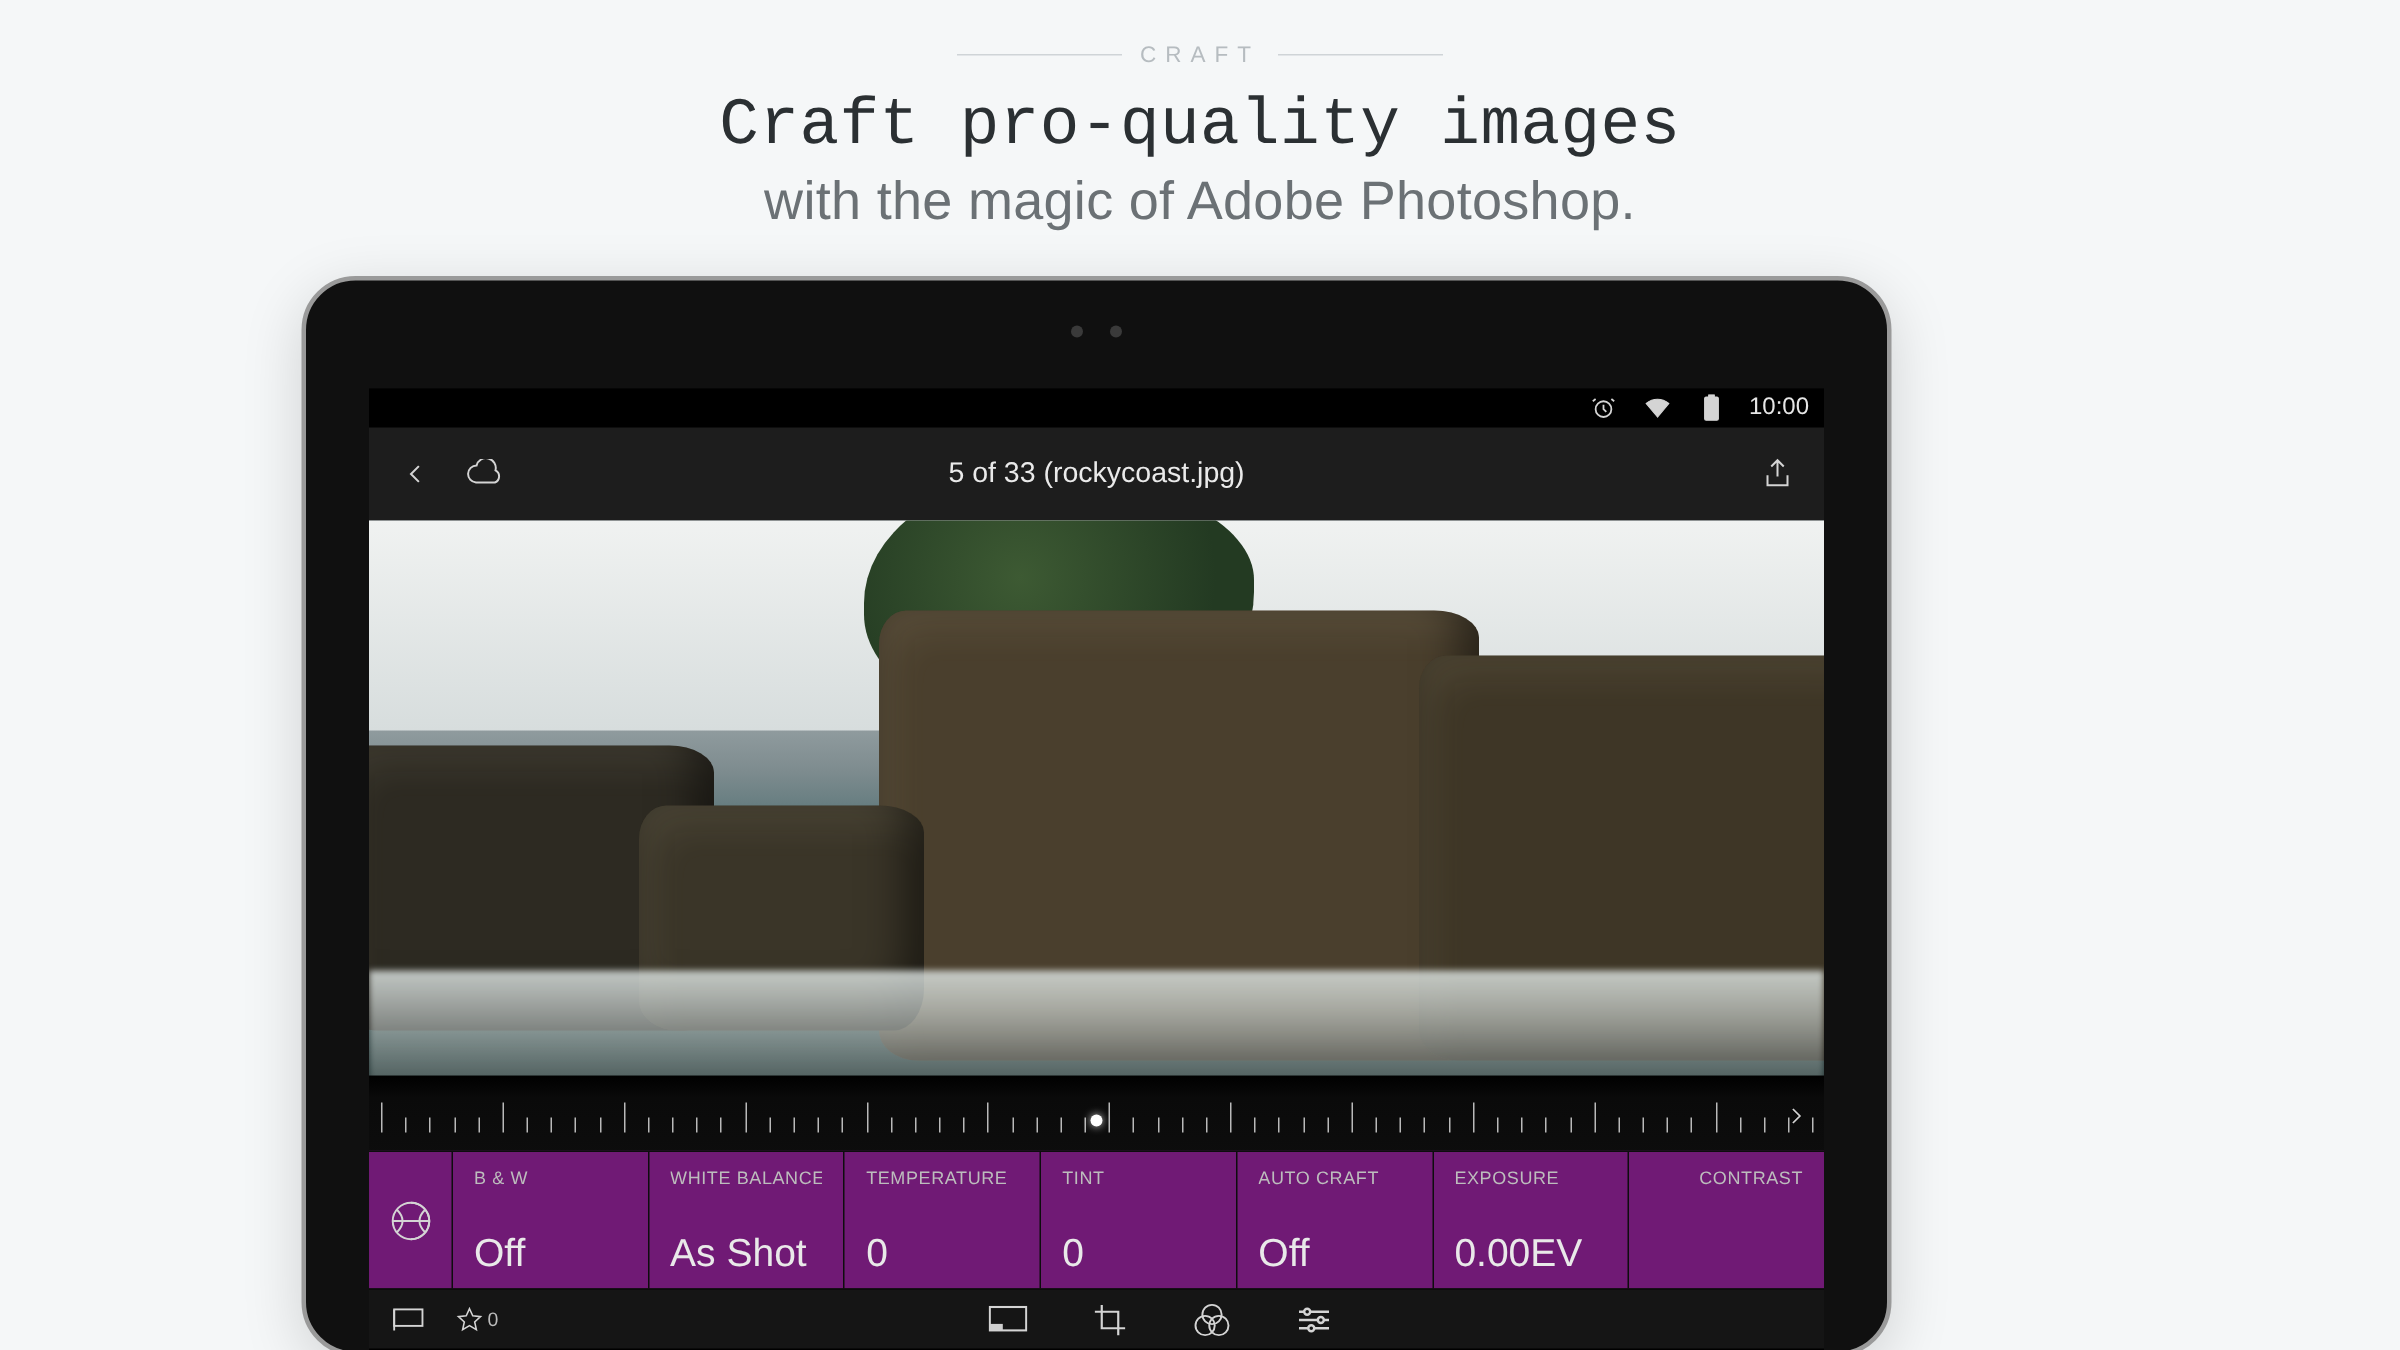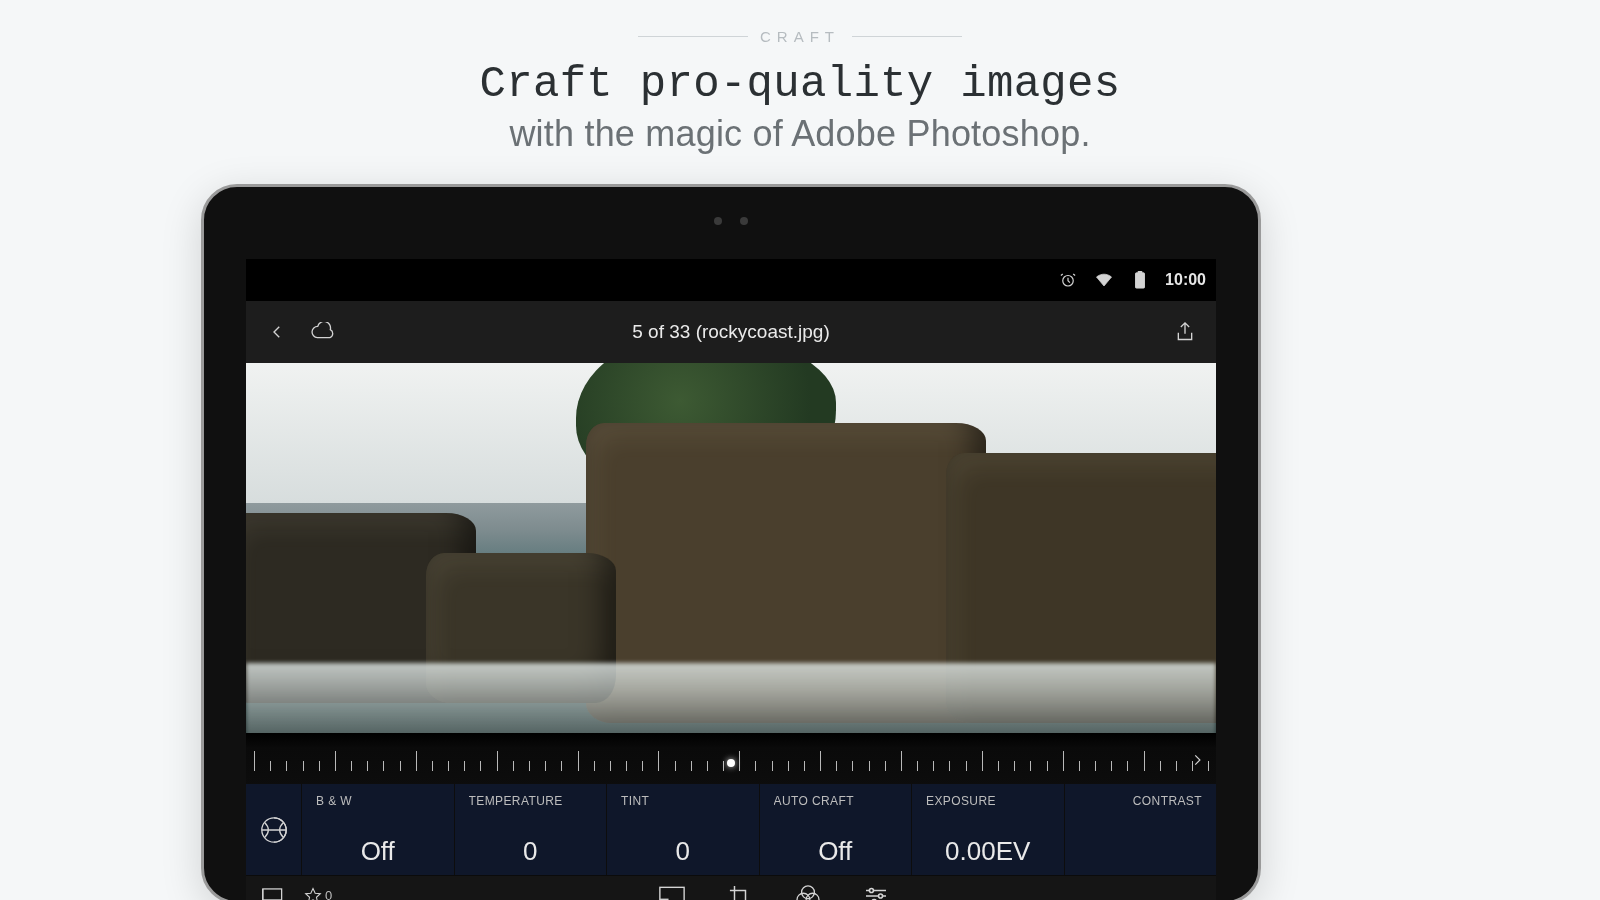--- a/index.html
+++ b/index.html
@@ -14,21 +14,21 @@
   
   .device { position:absolute; left:201px; top:184px; width:1060px; height:720px; border-radius:36px; background:#101010; border:3px solid #9a9a9a; box-shadow:0 10px 40px rgba(0,0,0,.15); overflow:hidden; }
   .device-inner { position:absolute; left:42px; right:42px; top:72px; bottom:0; background:#000; overflow:hidden; }
   .device-cam { position:absolute; top:30px; left:50%; transform:translateX(-50%); display:flex; gap:18px; }
   .device-cam span { width:8px; height:8px; border-radius:50%; background:#3a3a3a; display:block; }
   .hwbtn { position:absolute; top:-6px; height:6px; background:#cfcfcf; border-radius:3px; }
   .hwbtn.a { left:160px; width:70px; }
   .hwbtn.b { left:260px; width:70px; }
 
   
-  .statusbar { height:42px; background:#000; display:flex; align-items:center; justify-content:flex-end; padding:0 10px; gap:10px; color:#e6e6e6; font-size:16px;font-weight:bold; }
+  .statusbar { height:26px; background:#000; display:flex; align-items:center; justify-content:flex-end; padding:0 10px; gap:10px; color:#e6e6e6; font-size:16px; }
   .statusbar svg { display:block; }
   .status-time { margin-left:2px; }
 
   
   .appbar { height:62px; background:#1d1d1d; display:flex; align-items:center; color:#ddd; position:relative; }
   .appbar .left { display:flex; align-items:center; gap:20px; padding-left:18px; }
   .appbar .title { position:absolute; left:0; right:0; text-align:center; font-size:19px; color:#eaeaea; pointer-events:none; }
   .appbar .right { margin-left:auto; padding-right:18px; }
 
   
@@ -46,26 +46,26 @@
   
   .ruler { position:relative; height:50px; background:linear-gradient(180deg, rgba(30,30,30,.0), rgba(20,20,20,.5) 30%, rgba(18,18,18,.7)); display:flex; align-items:flex-end; overflow:hidden; }
   .ticks { position:absolute; left:0; right:0; bottom:12px; height:22px; display:flex; }
   .tick  { flex:1; position:relative; }
   .tick::after { content:""; position:absolute; left:50%; bottom:0; width:1px; height:10px; background:#b9b9b9; }
   .tick.major::after { height:20px; }
   .ruler-center { position:absolute; left:50%; bottom:16px; width:8px; height:8px; border-radius:50%; background:#fff; transform:translateX(-50%); box-shadow:0 0 6px rgba(255,255,255,.8); }
   .ruler-arrow { position:absolute; right:6px; bottom:10px; color:#d9d9d9; }
 
   
-  .adjrow { display:flex; height:92px; background:#0f172a; border-top:1px solid #0d0d0d; color:#cfcfcf; }
+  .adjrow { display:flex; height:92px; background:#701a75; border-top:1px solid #0d0d0d; color:#cfcfcf; }
   .adj-precol { width:56px; border-right:1px solid #0d0d0d; display:flex; align-items:center; justify-content:center; }
   .adj-cell { flex:1; border-right:1px solid #0d0d0d; padding:10px 14px 8px; display:flex; flex-direction:column; justify-content:space-between; min-width:0; }
   .adj-cell.last { border-right:none;align-items:flex-end; }
   .adj-label { font-size:12px; letter-spacing:.4px; color:#bdbdbd; white-space:nowrap; overflow:hidden; }
-  .adj-value { font-size:26px; font-weight:300; color:#e9e9e9; text-align:center;margin-top:12px; }
+  .adj-value { font-size:26px; font-weight:300; color:#e9e9e9; text-align:left;margin-top:12px; }
 
   
   .toolbar { height:40px; background:#151515; display:flex; align-items:center; color:#cfcfcf; border-top:1px solid #0b0b0b; }
   .toolbar .seg-left { display:flex; align-items:center; gap:18px; padding-left:14px; }
   .toolbar .seg-center { flex:1; display:flex; align-items:center; justify-content:center; gap:42px; }
   .toolbar .star-wrap { display:flex; align-items:center; gap:3px; font-size:13px; color:#bdbdbd; }
   .ico { display:flex; align-items:center; justify-content:center; width:26px; height:26px; }
 
   svg { stroke:#d4d4d4; }
 </style>
@@ -223,20 +223,24 @@
             <circle cx="16" cy="16" r="13"></circle>
             <path d="M16 3a13 13 0 0 1 0 26M6 8c3 3 4 6 4 8s-1 5-4 8M26 8c-3 3-4 6-4 8s1 5 4 8M3 16h26"></path>
           </svg>
         </div>
         <div id="adjcells" style="display: flex; flex: 1 1 0%; min-width: 0px;">
             <div class="adj-cell">
               <div class="adj-label">B &amp; W</div>
               <div class="adj-value">Off</div>
             </div>
             <div class="adj-cell">
+              <div class="adj-label">WHITE BALANCE</div>
+              <div class="adj-value">As Shot</div>
+            </div>
+            <div class="adj-cell">
               <div class="adj-label">TEMPERATURE</div>
               <div class="adj-value">0</div>
             </div>
             <div class="adj-cell">
               <div class="adj-label">TINT</div>
               <div class="adj-value">0</div>
             </div>
             <div class="adj-cell">
               <div class="adj-label">AUTO CRAFT</div>
               <div class="adj-value">Off</div>

